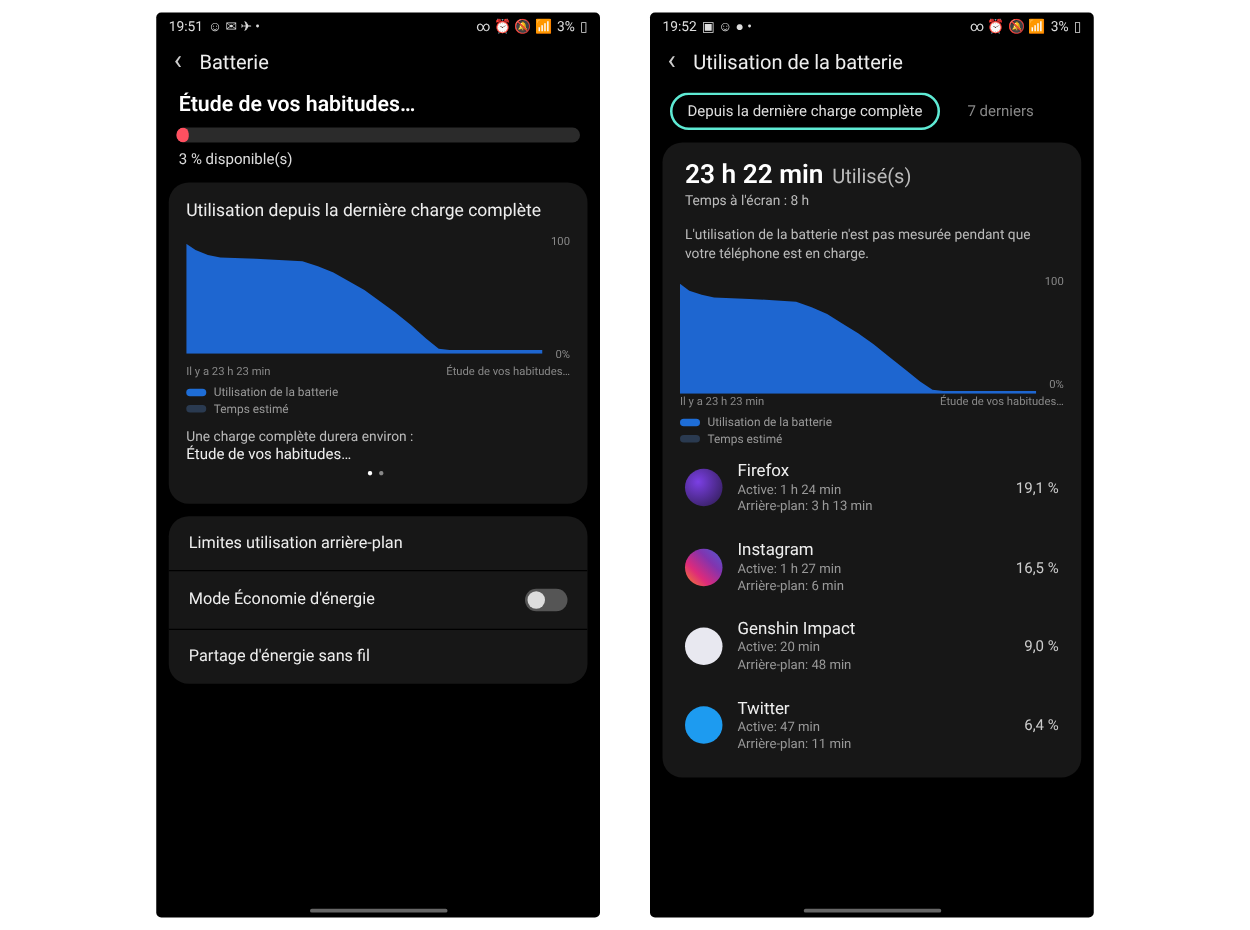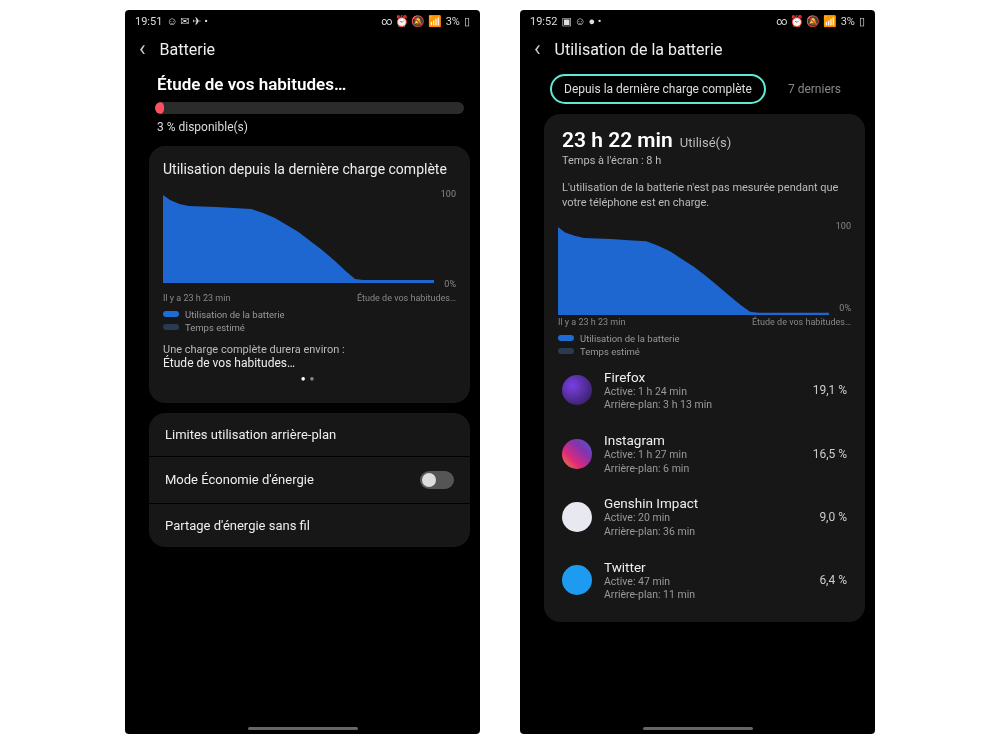--- a/index.html
+++ b/index.html
@@ -3,21 +3,21 @@
 <meta charset="utf-8">
 <style>
   * { box-sizing:border-box; margin:0; padding:0; font-family:-apple-system,Roboto,Arial,sans-serif; }
   body { background:#fff; width:1000px; height:744px; display:flex; gap:40px; padding:10px 125px; }
   .phone { width:355px; height:724px; background:#000; border-radius:4px; overflow:hidden; color:#e8e8e8; position:relative; font-size:12px; display:flex; flex-direction:column; }
   .statusbar { height:22px; display:flex; justify-content:space-between; align-items:center; padding:0 10px; font-size:11px; color:#ddd; }
   .statusbar .left, .statusbar .right { display:flex; align-items:center; gap:4px; }
   .header { display:flex; align-items:center; gap:14px; padding:6px 14px 14px; }
   .header .back { font-size:22px; color:#ccc; line-height:1; }
   .header .title { font-size:16px; font-weight:400; color:#eee; }
-  .scroll { flex:1; overflow:hidden; padding:0 10px 6px;margin-left:14px; }
+  .scroll { flex:1; overflow:hidden; padding:0 10px 6px; }
   .big { font-size:17px; font-weight:600; color:#fff; padding:0 8px 8px; }
   .bar-track { height:12px; background:#2b2b2b; border-radius:6px; margin:0 6px 6px; position:relative; overflow:hidden; }
   .bar-fill { position:absolute; left:0; top:0; bottom:0; width:3%; background:#ff5060; border-radius:6px; }
   .avail { font-size:12px; color:#ddd; padding:0 8px 12px; }
   .card { background:#171717; border-radius:16px; padding:14px 14px 10px; margin-bottom:10px; }
   .card-title { font-size:14px; color:#eee; margin-bottom:10px; line-height:1.35; }
   .chart-wrap { position:relative; height:100px; margin-bottom:4px; }
   .chart-wrap .ylab { position:absolute; right:0; font-size:9px; color:#888; }
   .chart-wrap .ylab.top { top:0; }
   .chart-wrap .ylab.bot { bottom:0; }
@@ -35,21 +35,21 @@
   .list-card { background:#171717; border-radius:16px; overflow:hidden; }
   .list-item { display:flex; align-items:center; justify-content:space-between; padding:14px 16px; border-bottom:1px solid #000; font-size:13px; color:#eee; }
   .list-item:last-child { border-bottom:none; }
   .toggle { width:34px; height:18px; border-radius:10px; background:#555; position:relative; }
   .toggle::after { content:""; position:absolute; left:2px; top:2px; width:14px; height:14px; border-radius:50%; background:#ddd; }
   .chips { display:flex; gap:10px; padding:0 6px 10px; align-items:center; }
   .chip { border:2px solid #5eead4; color:#ddd; border-radius:18px; padding:6px 12px; font-size:12px; white-space:nowrap; }
   .chip.dim { border-color:#333; color:#888; border:none; }
   .usage-head { padding:0 4px 8px; }
   .usage-head .time { font-weight:600; font-size:21px; color:#fff; display:inline; }
-  .usage-head .suffix { font-size:13px; color:#bbb; margin-left:4px; }
+  .usage-head .suffix { font-size:16px; color:#bbb; margin-left:4px; }
   .usage-head .screen { font-size:11px; color:#bbb; margin-top:2px; }
   .note { font-size:11px; color:#bbb; line-height:1.35; margin:6px 4px 10px; }
   .apps .app { display:flex; align-items:center; padding:10px 4px; gap:12px; }
   .apps .icon { width:30px; height:30px; border-radius:50%; display:flex; align-items:center; justify-content:center; font-size:15px; color:#fff; flex-shrink:0; }
   .apps .meta { flex:1; min-width:0; }
   .apps .name { font-size:13.5px; color:#eee; }
   .apps .sub { font-size:10.5px; color:#999; line-height:1.3; }
   .apps .pct { font-size:12px; color:#ccc; }
   .ic-firefox { background:radial-gradient(circle at 35% 35%,#7b3fe4,#2a1a4a); }
   .ic-instagram { background:linear-gradient(45deg,#f58529,#dd2a7b,#8134af,#515bd4); }
@@ -200,21 +200,21 @@
               <div class="sub">Active: 1 h 27 min</div>
               <div class="sub">Arrière-plan: 6 min</div>
             </div>
             <div class="pct">16,5 %</div>
           </div>
           <div class="app">
             <div class="icon ic-genshin"></div>
             <div class="meta">
               <div class="name">Genshin Impact</div>
               <div class="sub">Active: 20 min</div>
-              <div class="sub">Arrière-plan: 36 min</div>
+              <div class="sub">Arrière-plan: 48 min</div>
             </div>
             <div class="pct">9,0 %</div>
           </div>
           <div class="app">
             <div class="icon ic-twitter"></div>
             <div class="meta">
               <div class="name">Twitter</div>
               <div class="sub">Active: 47 min</div>
               <div class="sub">Arrière-plan: 11 min</div>
             </div>

